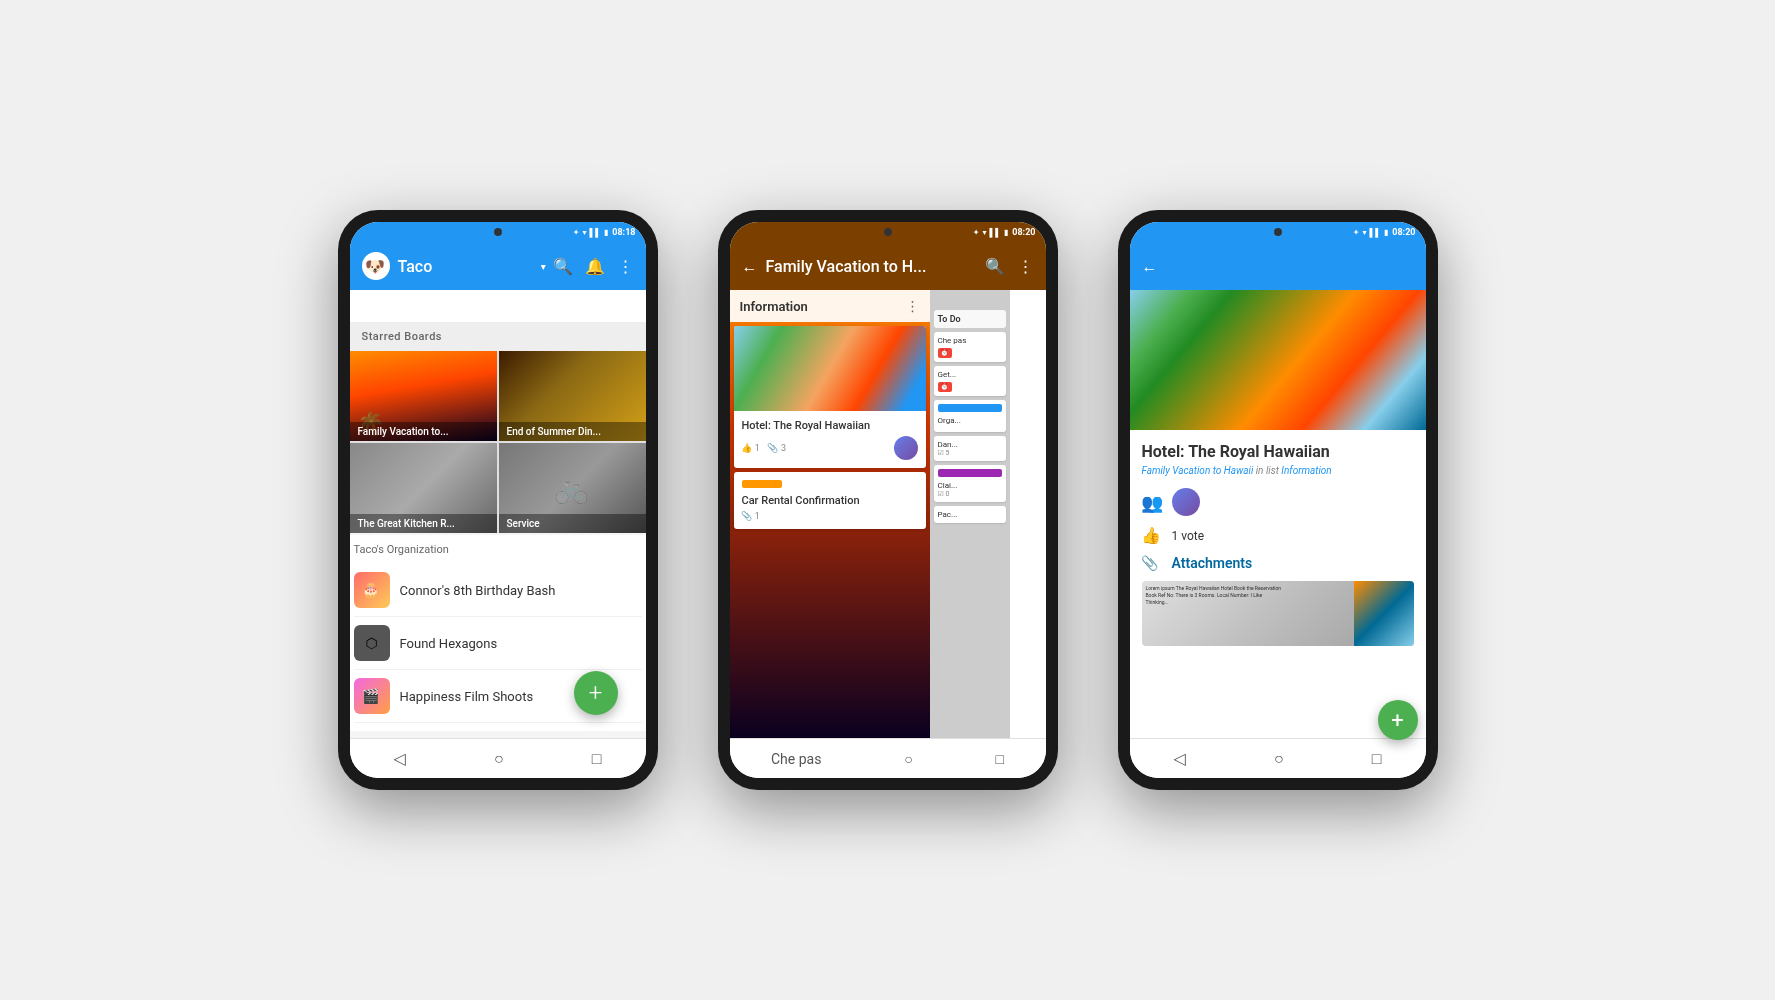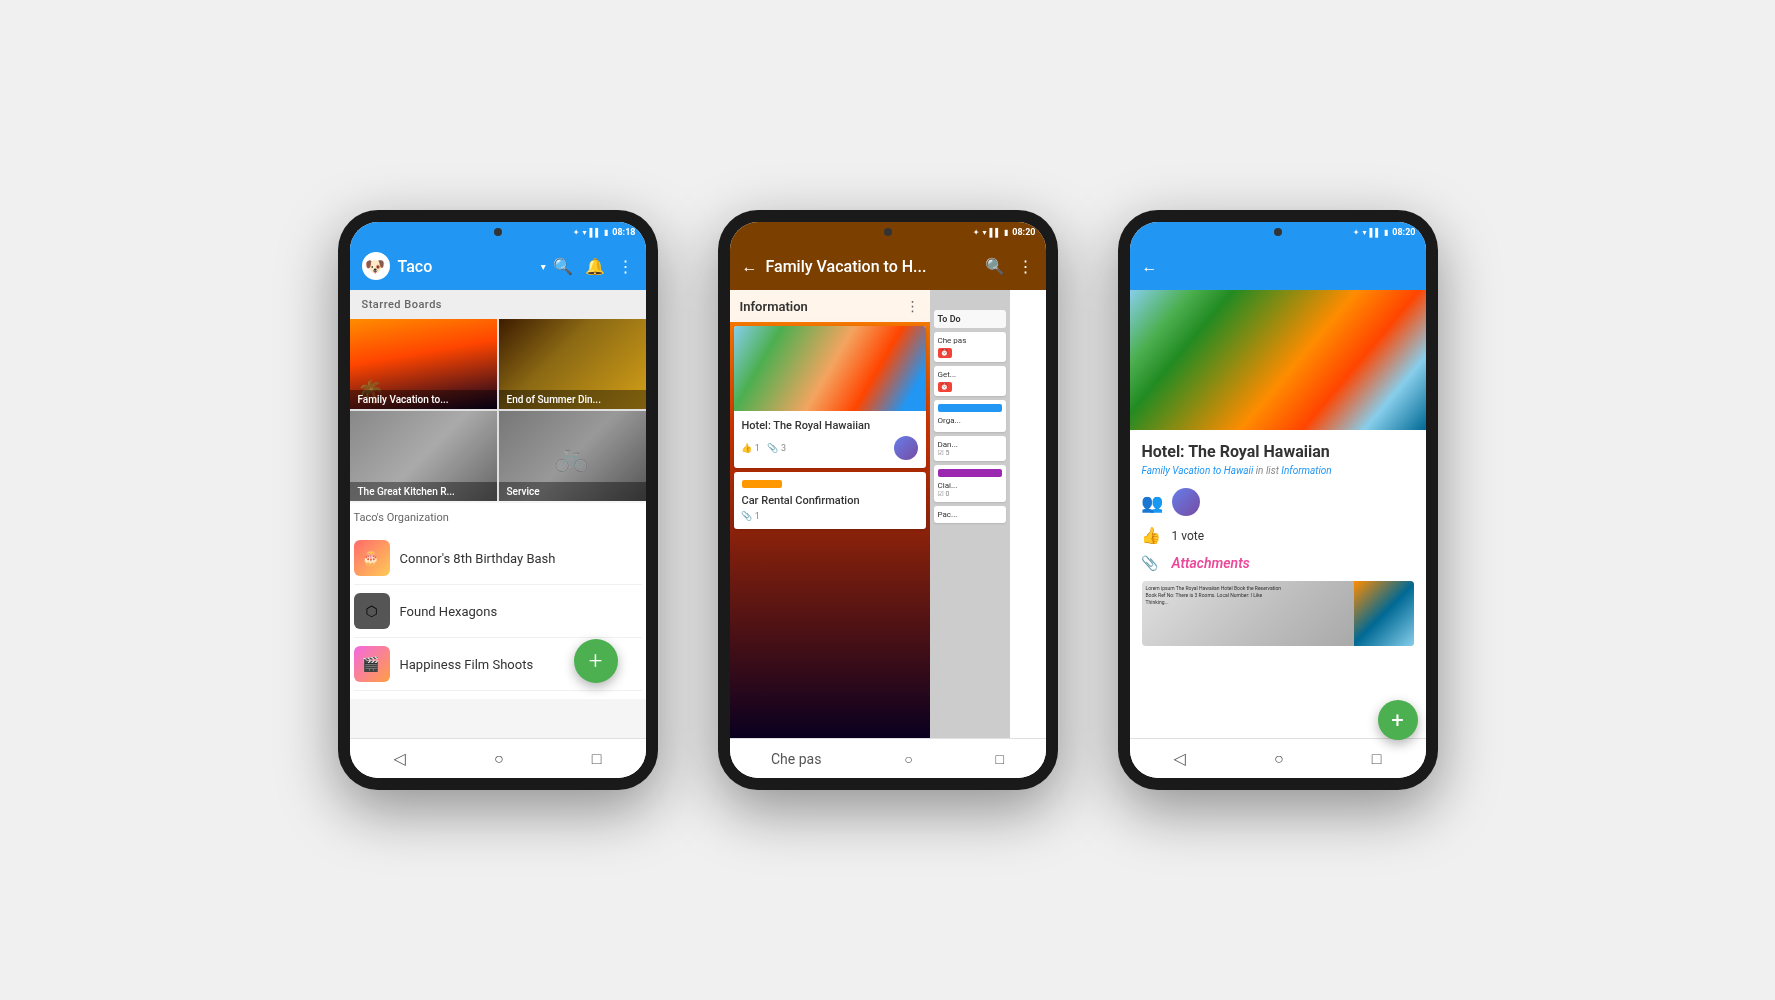--- a/index.html
+++ b/index.html
@@ -106,20 +106,21 @@
     .icon-btn {
       color: #fff;
       font-size: 16px;
       cursor: pointer;
     }
 
     .phone1-content {
       flex: 1;
       background: #f5f5f5;
       overflow: hidden;
+      margin-top: 32px;
     }
 
     .section-label {
       background: #eeeeee;
       padding: 8px 12px;
       font-size: 11px;
       color: #666;
       font-weight: 500;
       letter-spacing: 0.5px;
     }
@@ -458,22 +459,21 @@
     }
 
     .vote-label {
       font-size: 12px;
       color: #333;
     }
 
     .attachments-label {
       font-size: 14px;
       font-weight: 600;
-      color: #ec4899;
-      font-style: italic;
+      color: #0369a1;
     }
 
     .attachment-thumb {
       width: 100%;
       height: 65px;
       background: linear-gradient(135deg, #e0e0e0 0%, #bdbdbd 50%, #9e9e9e 100%);
       border-radius: 4px;
       margin-top: 8px;
       position: relative;
       overflow: hidden;

